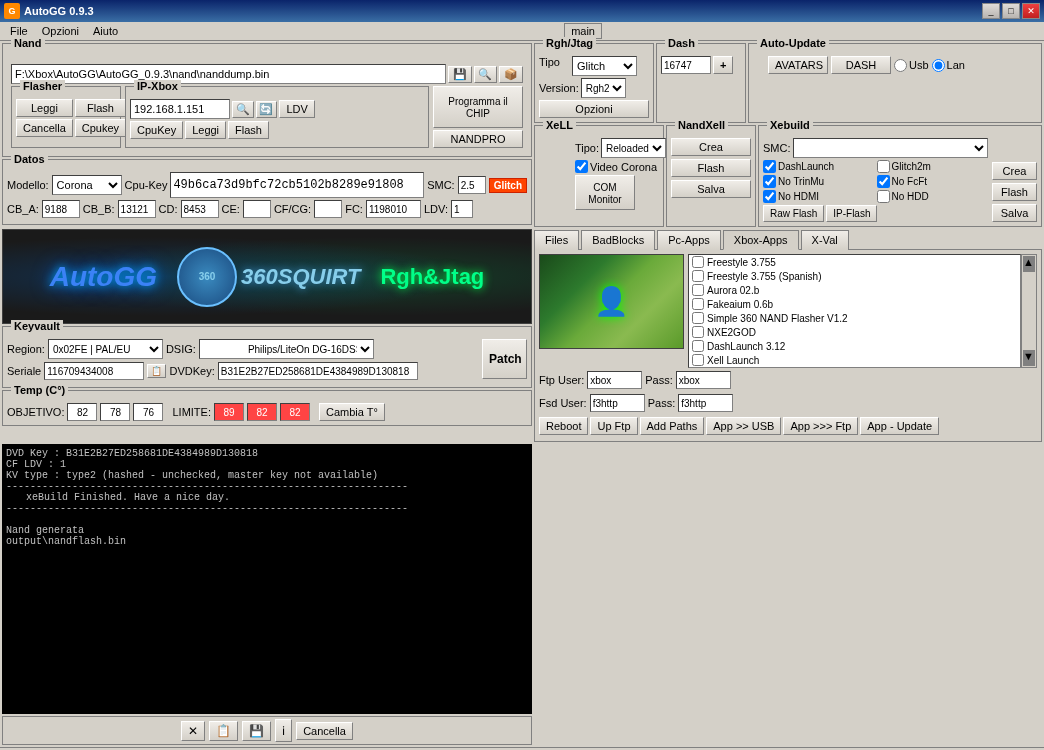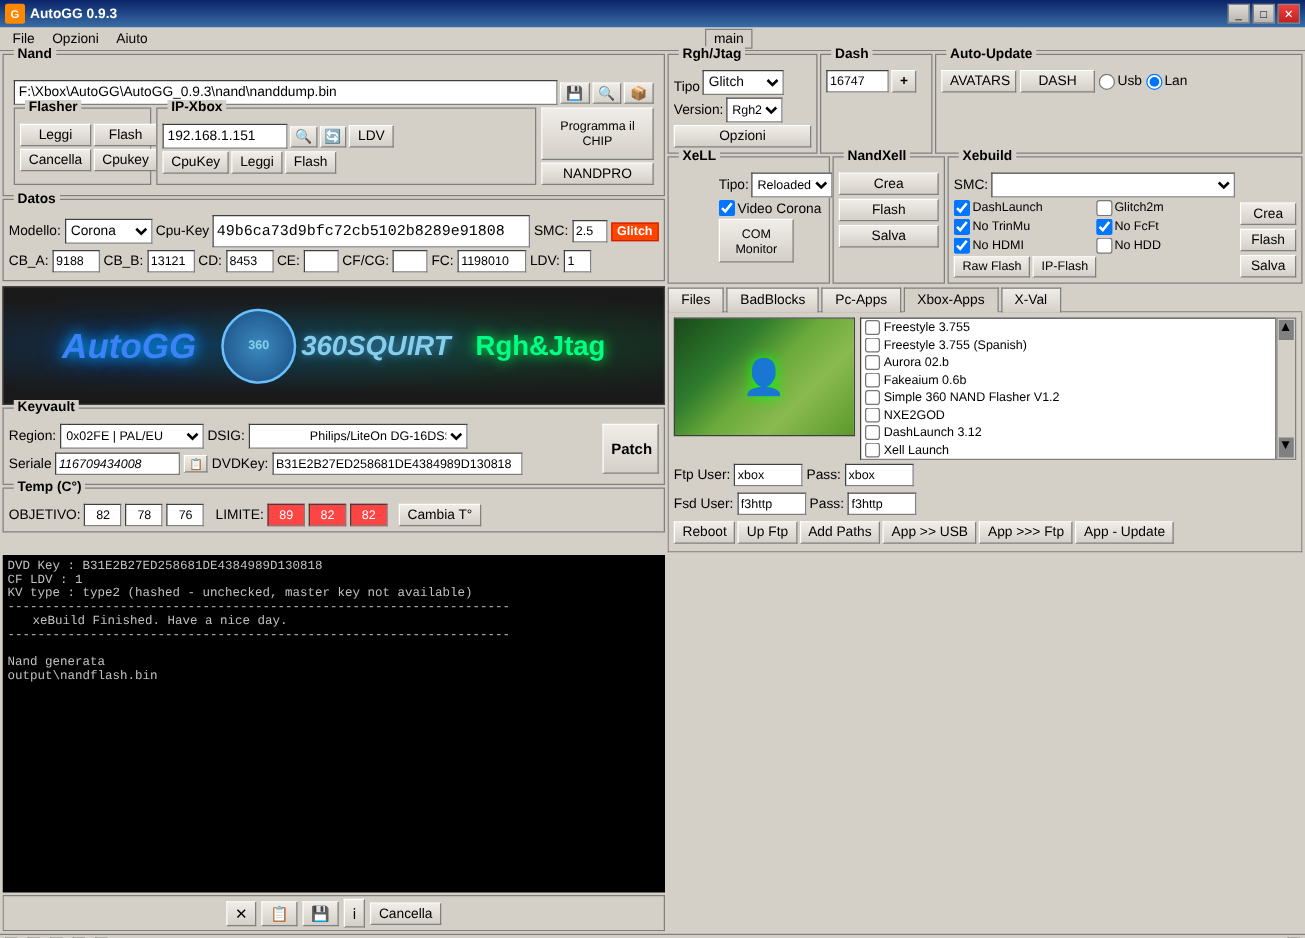--- a/index.html
+++ b/index.html
@@ -529,21 +529,21 @@
               <select style="width:115px; font-size:10px;">
                 <option>0x02FE | PAL/EU</option>
               </select>
               <span class="label">DSIG:</span>
               <select style="width:175px; font-size:10px;padding-left:44px;">
                 <option>Philips/LiteOn DG-16DSS 1S32</option>
               </select>
             </div>
             <div class="keyvault-row">
               <span class="label">Seriale</span>
-              <input class="small-input" style="width: 100px; font-style: italic;" value="116709434008">
+              <input class="small-input" style="width: 100px;" value="116709434008">
               <button class="btn" style="padding:1px 3px; font-size:9px;">📋</button>
               <span class="label">DVDKey:</span>
               <input class="small-input" style="width: 200px;" value="B31E2B27ED258681DE4384989D130818">
             </div>
           </div>
           <button class="btn" style="height:40px; width:45px; font-size:12px; font-weight:bold;">Patch</button>
         </div>
       </div>
 
       <div class="group-box">
@@ -575,21 +575,21 @@
 
     </div>
 
     <div class="right-panel">
 
       <div style="display:flex; gap:2px;">
 
         <div class="group-box" style="width:120px;">
           <span class="group-box-title">Rgh/Jtag</span>
           <div style="display:flex; flex-direction:column; gap:2px;">
-            <div style="display:flex; align-items:flex-end; gap:2px;">
+            <div style="display:flex; align-items:flex-start; gap:12px;">
               <span class="label">Tipo</span>
               <select style="width:65px;">
                 <option>Glitch</option>
               </select>
             </div>
             <div style="display:flex; align-items:center; gap:2px;">
               <span class="label">Version:</span>
               <select style="width:45px; font-size:10px;">
                 <option>Rgh2</option>
               </select>
@@ -602,21 +602,21 @@
           <span class="group-box-title">Dash</span>
           <div style="display:flex; align-items:center; gap:2px;">
             <input class="small-input" style="width: 50px;" value="16747">
             <button class="btn" style="font-weight:bold;">+</button>
           </div>
         </div>
 
         <div class="group-box" style="flex:1;">
           <span class="group-box-title">Auto-Update</span>
           <div style="display:flex; gap:3px; align-items:center;">
-            <button class="btn" style="width:60px;">AVATARS</button>
+            <button class="btn" style="width:60px;margin-left:15px;">AVATARS</button>
             <button class="btn" style="width:60px;">DASH</button>
             <label style="display:flex;align-items:center;gap:2px;">
               <input type="radio" name="update_type" style=""> 
                 <span>Usb</span>
             </label>
             <label style="display:flex;align-items:center;gap:2px;">
               <input type="radio" name="update_type" checked="" style=""> 
                 <span>Lan</span>
             </label>
           </div>

